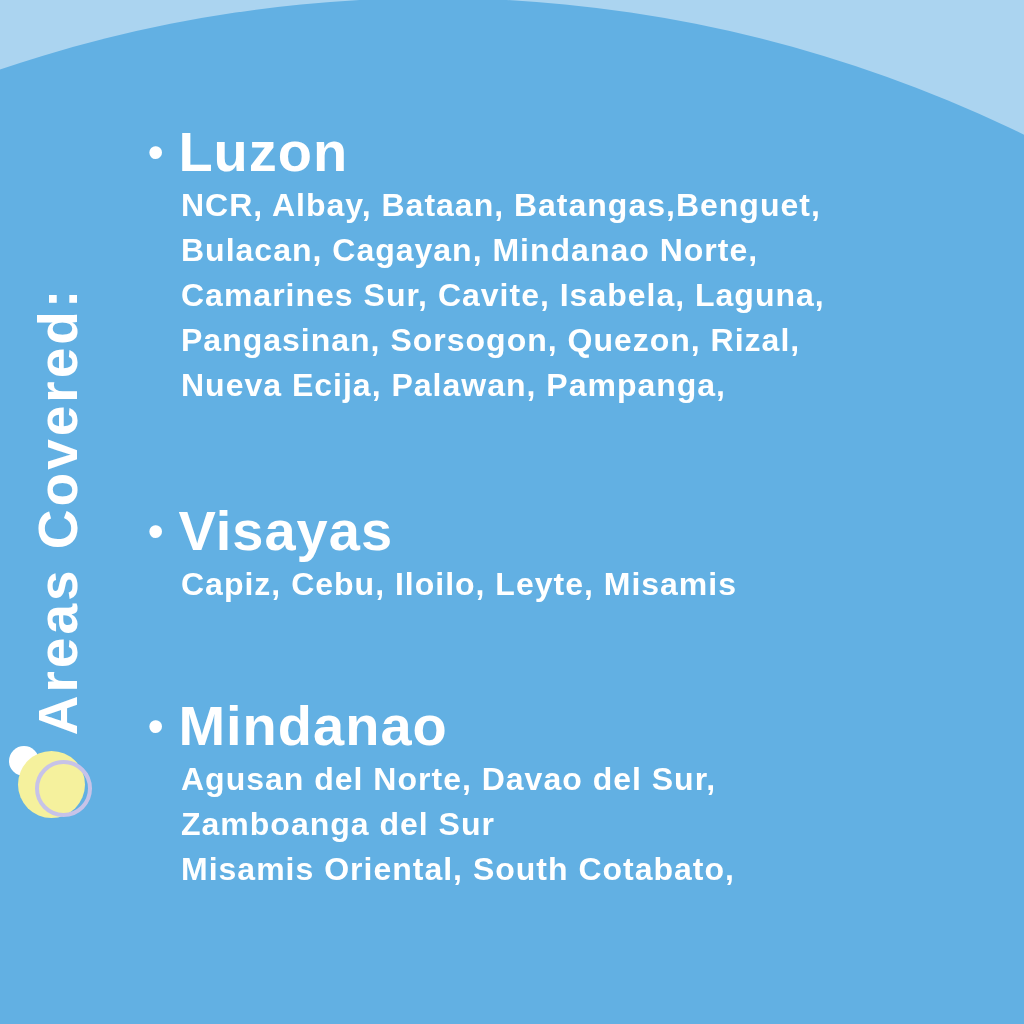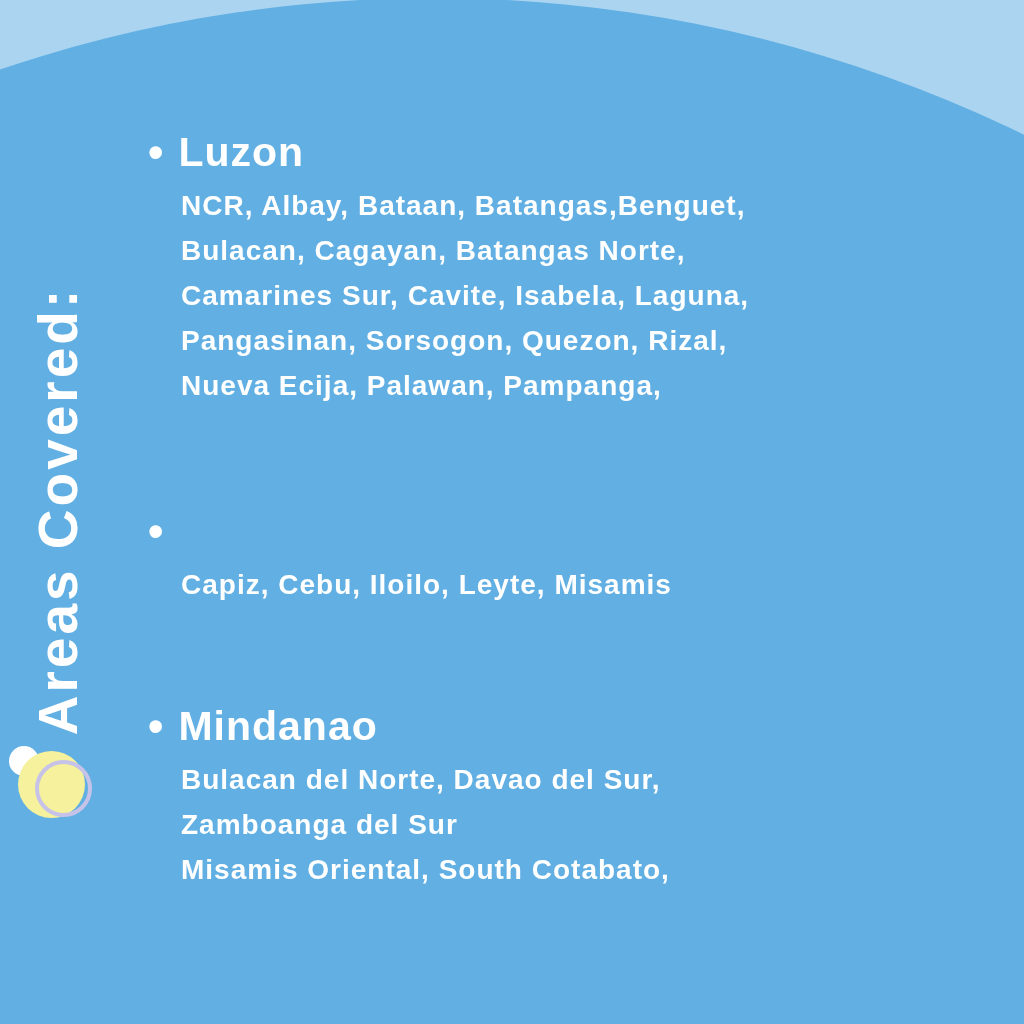--- a/index.html
+++ b/index.html
@@ -92,27 +92,27 @@
     line-height: 56px;
     margin-bottom: 3px;
   }
   .bullet {
     font-size: 44px;
     font-weight: bold;
     margin-right: 15px;
     line-height: 56px;
   }
   .heading {
-    font-size: 41px;
+    font-size: 56px;
     font-weight: bold;
     letter-spacing: 1px;
   }
   .body-line {
     margin-left: 33px;
-    font-size: 28px;
+    font-size: 32px;
     font-weight: bold;
     line-height: 45px;
     letter-spacing: 1px;
     white-space: nowrap;
   }
 </style>
 </head>
 <body style="--bg-light: #abd4f0; --bg-dome: #62b0e3; --text: #ffffff; --yellow: #f5f19d; --ring: #c7c3e8; --dot: #ffffff;">
 
 <div class="canvas">
@@ -125,35 +125,36 @@
   <div class="white-dot"></div>
   <div class="yellow-circle"></div>
   <div class="ring-circle"></div>
 
   <div class="section section-luzon">
     <div class="heading-row">
       <span class="bullet">•</span>
       <span class="heading">Luzon</span>
     </div>
     <div class="body-line">NCR, Albay, Bataan, Batangas,Benguet,</div>
-    <div class="body-line">Bulacan, Cagayan, Batangas Norte,</div>
+    <div class="body-line">Bulacan, Cagayan, Mindanao Norte,</div>
     <div class="body-line">Camarines Sur, Cavite, Isabela, Laguna,</div>
     <div class="body-line">Pangasinan, Sorsogon, Quezon, Rizal,</div>
     <div class="body-line">Nueva Ecija, Palawan, Pampanga,</div>
   </div>
 
   <div class="section section-visayas">
     <div class="heading-row">
       <span class="bullet">•</span>
+      <span class="heading">Visayas</span>
     </div>
     <div class="body-line">Capiz, Cebu, Iloilo, Leyte, Misamis</div>
   </div>
 
   <div class="section section-mindanao">
     <div class="heading-row">
       <span class="bullet">•</span>
       <span class="heading">Mindanao</span>
     </div>
-    <div class="body-line">Bulacan del Norte, Davao del Sur,</div>
+    <div class="body-line">Agusan del Norte, Davao del Sur,</div>
     <div class="body-line">Zamboanga del Sur</div>
     <div class="body-line">Misamis Oriental, South Cotabato,</div>
   </div>
 </div>
 
 </body></html>

